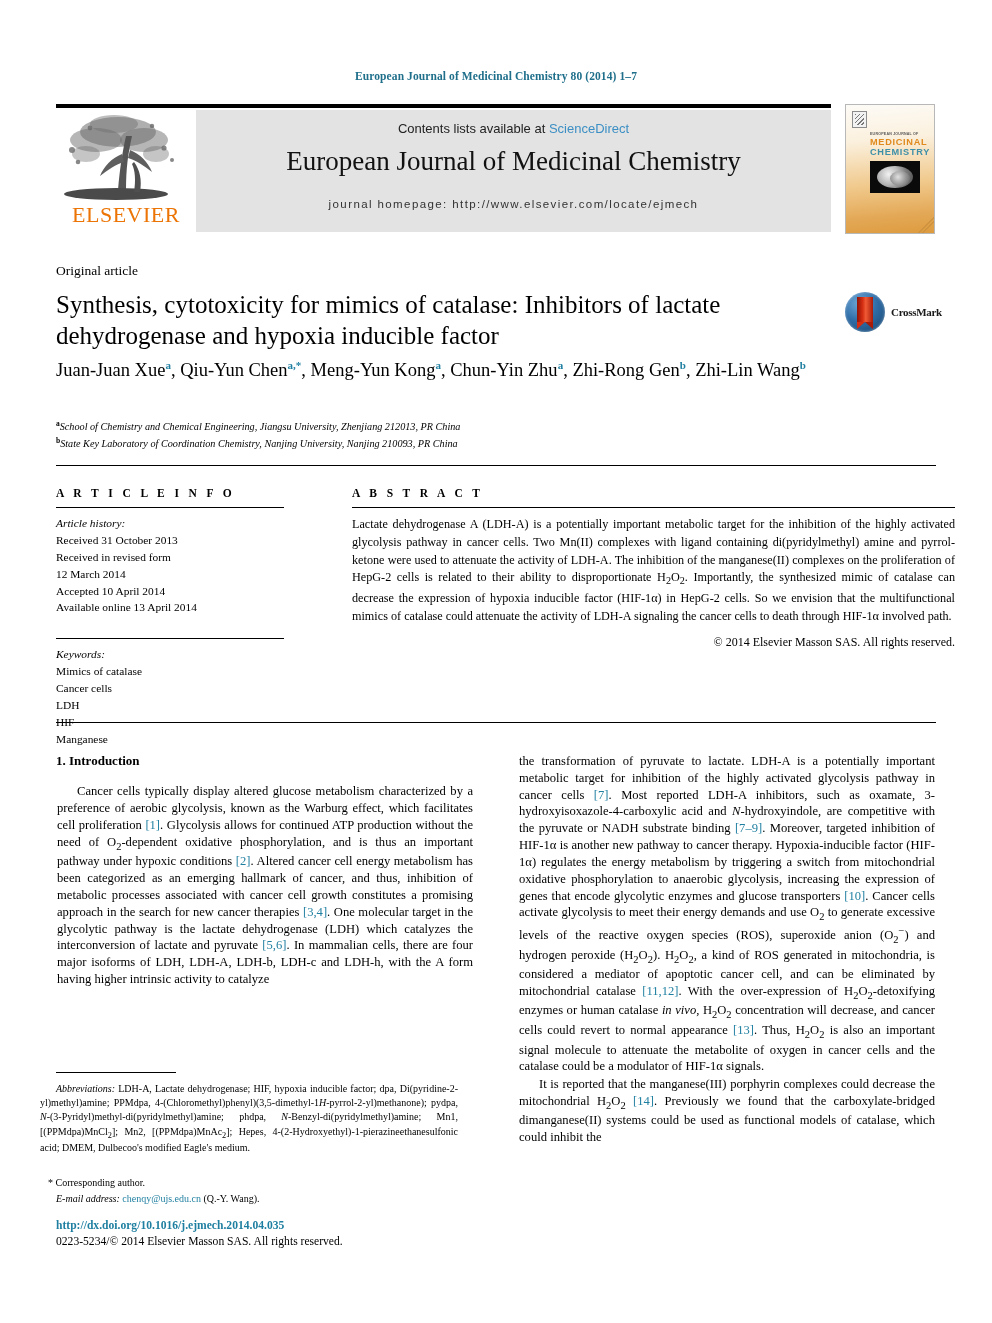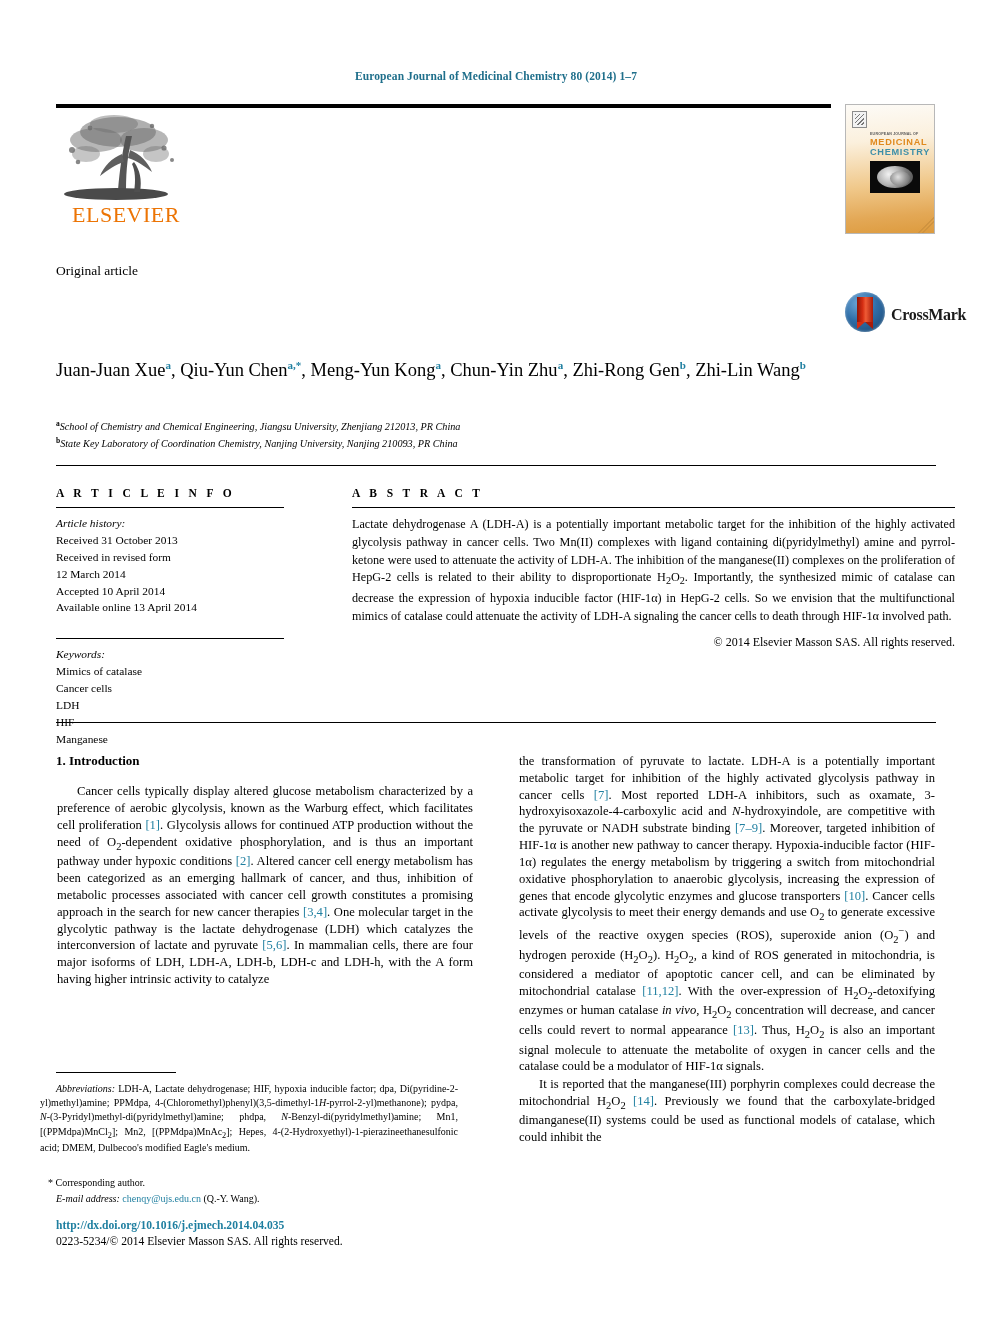--- a/index.html
+++ b/index.html
@@ -227,21 +227,21 @@
     position: absolute;
     left: 0; bottom: -7px;
     border-left: 8px solid #d42d12;
     border-right: 8px solid #a81b09;
     border-bottom: 7px solid transparent;
   }
   .cm-label {
     position: absolute;
     left: 46px; top: 14px;
     font-family: "Liberation Serif", serif;
-    font-size: 16px;
+    font-size: 11px;
     font-weight: bold;
     letter-spacing: -.3px;
     color: #1a1a1a;
   }
   .authors {
     position: absolute;
     left: 56px; top: 358px;
     width: 780px;
     font-family: "Liberation Serif", serif;
     font-size: 18.5px;
@@ -420,36 +420,44 @@
           <circle cx="108" cy="38" r="2.6"></circle>
             <circle cx="116" cy="50" r="2"></circle>
           <circle cx="34" cy="18" r="2.4"></circle>
             <circle cx="96" cy="16" r="2.2"></circle>
         </g>
         <path d="M78 52 C84 60 86 70 84 82 L78 82 C80 70 79 60 76 54 Z" fill="#4f4f4f"></path>
       </svg>
       <div class="elsevier-wordmark">ELSEVIER</div>
     </div>
 
+    <div class="masthead-box">
+      <div class="contents-line">
+        <span>Contents lists available at </span><span class="sd">ScienceDirect</span>
+      </div>
+      <div class="journal-title">European Journal of Medicinal Chemistry</div>
+      <div class="homepage">journal homepage: http://www.elsevier.com/locate/ejmech</div>
+    </div>
   </div>
 
   <div class="cover-thumb">
     <div class="cover-elsbox"></div>
     <div class="cover-eur">EUROPEAN JOURNAL OF</div>
     <div class="cover-med">MEDICINAL</div>
     <div class="cover-chem">CHEMISTRY</div>
     <div class="cover-img">
       <div class="cover-blob"></div>
       <div class="cover-blob2"></div>
     </div>
     <div class="cover-corner"></div>
     <div class="cover-corner2"></div>
   </div>
 
   <div class="kicker">Original article</div>
+  <div class="title">Synthesis, cytotoxicity for mimics of catalase: Inhibitors of lactate dehydrogenase and hypoxia inducible factor</div>
 
   <div class="crossmark">
     <div class="cm-circle">
       <div class="cm-book"></div>
     </div>
     <div class="cm-label">CrossMark</div>
   </div>
 
   <div class="authors">Juan-Juan Xue<sup>a</sup>, Qiu-Yun Chen<sup>a,*</sup>, Meng-Yun Kong<sup>a</sup>, Chun-Yin Zhu<sup>a</sup>, Zhi-Rong Gen<sup>b</sup>, Zhi-Lin Wang<sup>b</sup></div>
 

